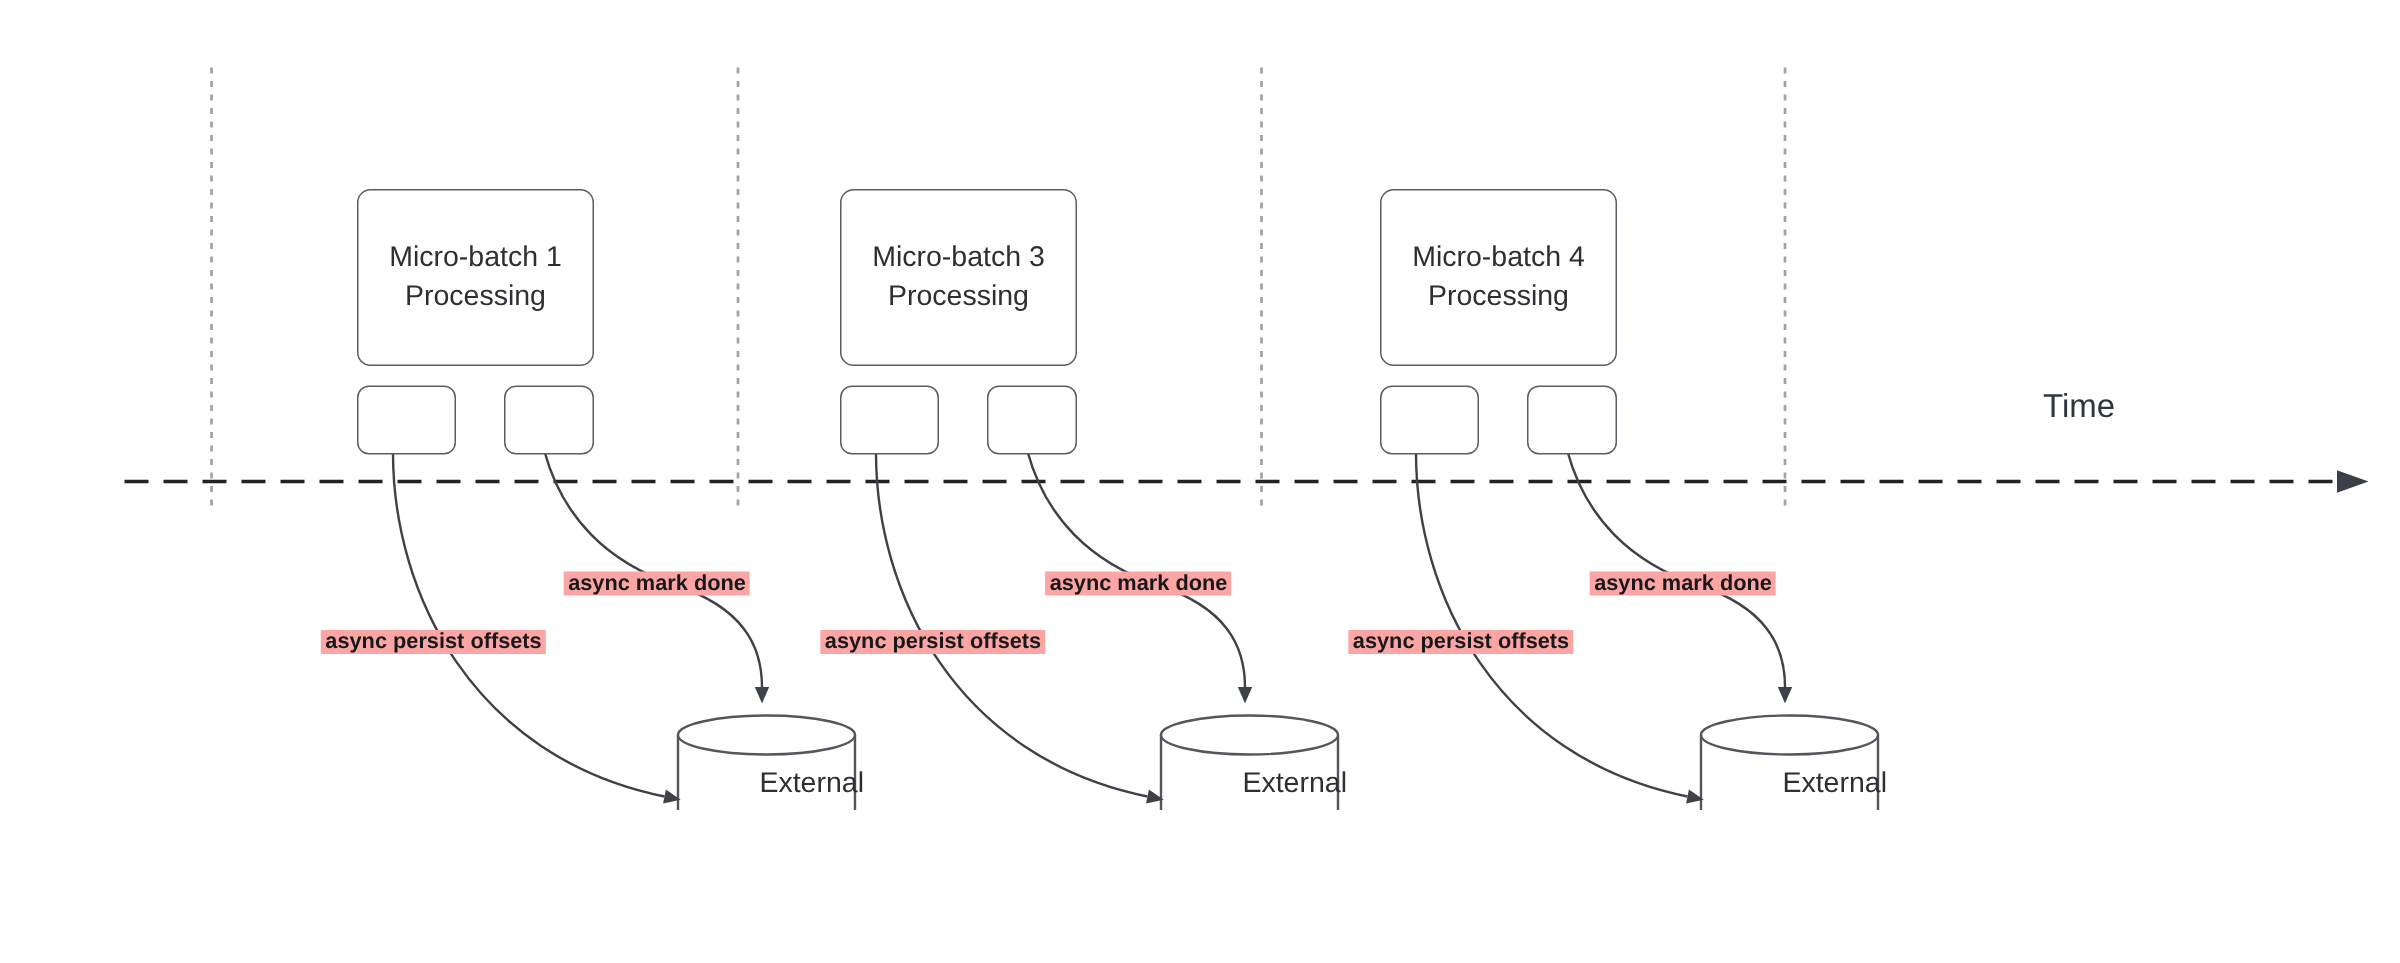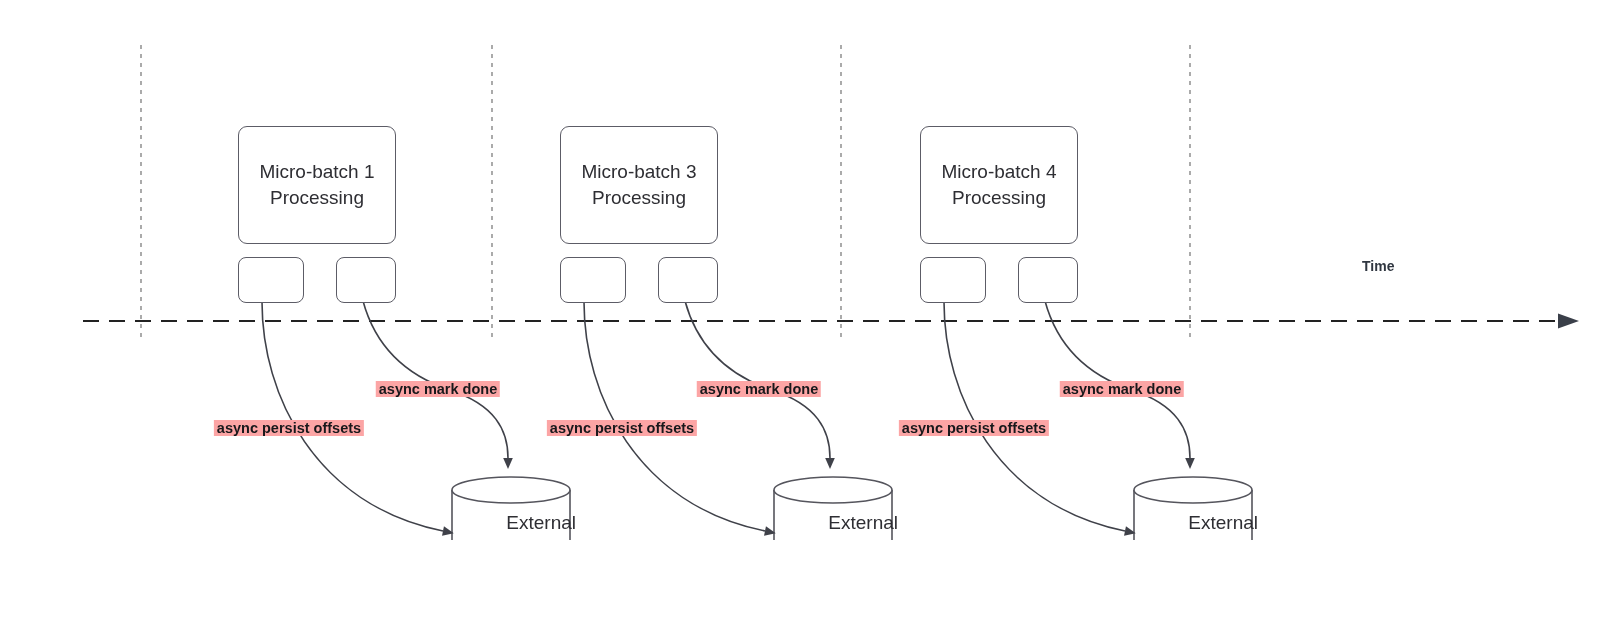--- a/index.html
+++ b/index.html
@@ -22,21 +22,21 @@
     position:absolute;transform:translateX(-50%);
     font-size:14.5px;font-weight:bold;color:#18181b;
     background:#fca5a5;padding:0 3px;white-space:nowrap;
   }
   .storage-label{
     position:absolute;top:510px;width:130px;transform:translateX(-50%);
     text-align:right;font-size:19px;line-height:1.42;color:#2e2e33;
     white-space:pre-line;
   }
   .time-label{
-    position:absolute;left:1362px;top:258px;font-size:14px;color:#2f3640;font-weight:bold;
+    position:absolute;left:1362px;top:258px;font-size:22px;color:#2f3640;
   }
 </style>
 </head>
 <body>
 
 <div class="canvas">
 
   <svg width="1600" height="642" viewBox="0 0 1600 642">
     <defs>
       <marker id="ah" markerUnits="userSpaceOnUse" markerWidth="14" markerHeight="14" refX="1" refY="7" orient="auto">

